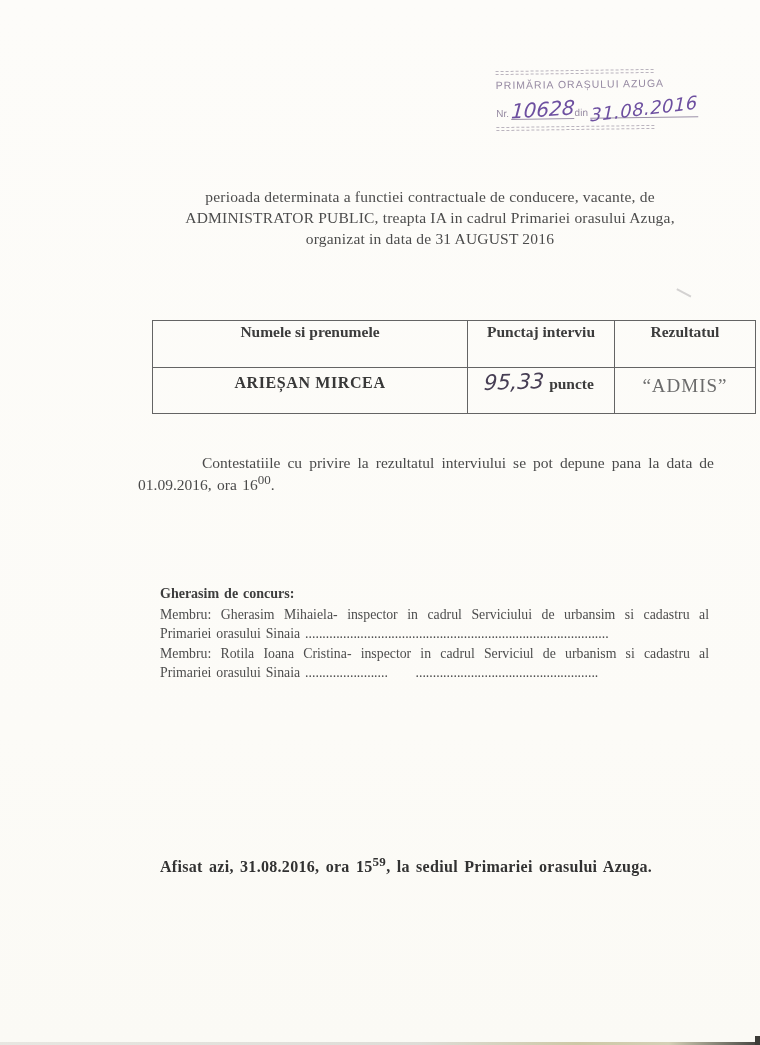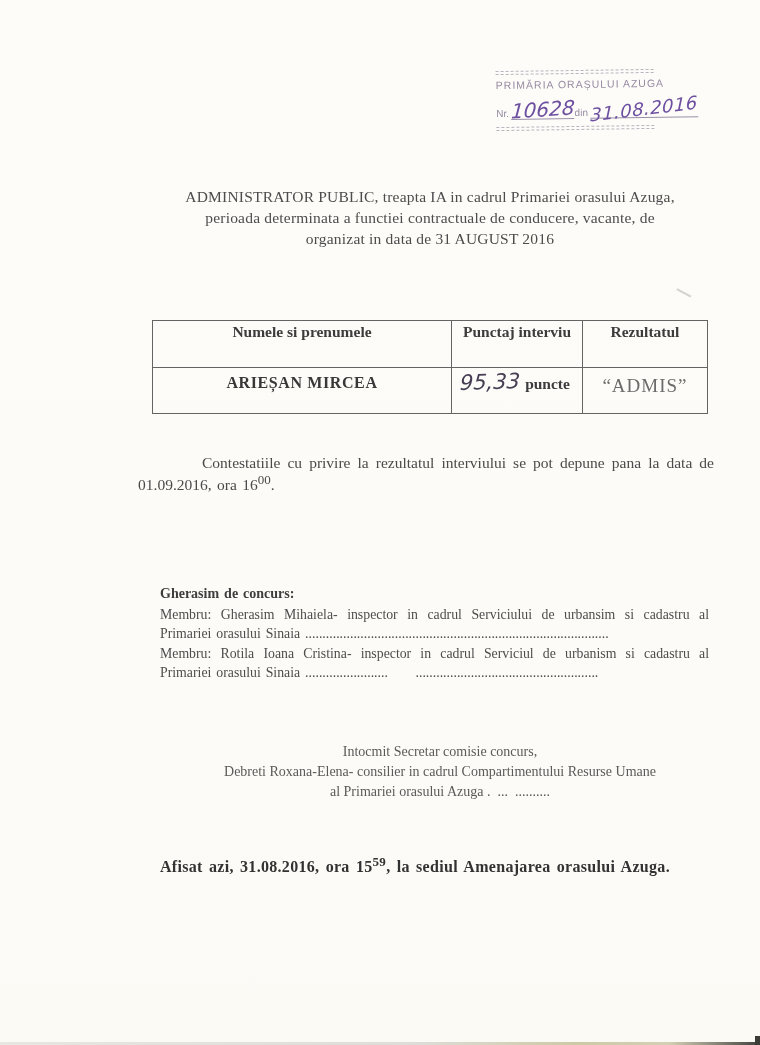--- a/index.html
+++ b/index.html
@@ -43,21 +43,21 @@
     color:#4c4c4c; letter-spacing:0.2px;
   }
 
   
   .doc-table {
     position:absolute; left:152px; top:320px;
     border-collapse:collapse; table-layout:fixed;
   }
   .doc-table td {
     border:1.6px solid #646464; vertical-align:top;
-    padding:2px 8px; text-align:center;
+    padding:2px 16px; text-align:center;
   }
   .c1 { width:282px; } .c2 { width:114px; } .c3 { width:108px;border-radius:9px; }
   .th { font-weight:bold; font-size:15.5px; line-height:18px; color:#3c3c3c; }
   .name-cell { font-weight:bold; font-size:16px; letter-spacing:0.6px; color:#383838; padding-top:6px !important; }
   .score-cell { white-space:nowrap; padding-top:2px !important; text-align:left !important; }
   .score-hand {
     font-family:"DejaVu Sans", sans-serif; font-style:italic;
     font-size:21px; color:#473e54; display:inline-block;
     transform:rotate(-2deg) skewX(-6deg); margin-right:5px;
   }
@@ -127,22 +127,22 @@
       <span class="slabel">Nr.</span>
       <span class="sline"><span class="hand nrval">10628</span></span>
       <span class="slabel">din</span>
       <span class="sline"><span class="hand dinval">31.08.2016</span></span>
     </div>
     <div class="sdash"></div>
     <div class="sdash"></div>
   </div>
 
   <div class="title">
+    <div>perioada determinata a functiei contractuale de conducere, vacante, de</div>
     <div>ADMINISTRATOR PUBLIC, treapta IA in cadrul Primariei orasului Azuga,</div>
-    <div>perioada determinata a functiei contractuale de conducere, vacante, de</div>
     <div>organizat in data de 31 AUGUST 2016</div>
   </div>
 
   <div class="smudge"></div>
 
   <table class="doc-table">
     <tbody>
         <tr class="head-cells">
       <td class="c1 th">Numele si prenumele</td>
       <td class="c2 th">Punctaj interviu</td>
@@ -161,24 +161,19 @@
   <div class="body-text">
     <p><span>Contestatiile cu privire la rezultatul interviului se pot depune pana la data de 01.09.2016, ora 16</span><sup>00</sup><span>.</span></p>
   </div>
 
   <div class="commission">
     <p class="chead">Gherasim de concurs:</p>
     <p>Membru: Gherasim Mihaiela- inspector in cadrul Serviciului de urbansim si cadastru al Primariei orasului Sinaia ........................................................................................</p>
     <p>Membru: Rotila Ioana Cristina- inspector in cadrul Serviciul de urbanism si cadastru al Primariei orasului Sinaia ........................  .....................................................</p>
   </div>
 
-  <div class="signature">
-    <div>Intocmit Secretar comisie concurs,</div>
-    <div>Debreti Roxana-Elena- consilier in cadrul Compartimentului Resurse Umane</div>
-    <div>al Primariei orasului Azuga . ... ..........</div>
-  </div>
 
-  <div class="footer"><span>Afisat azi, 31.08.2016, ora 15</span><sup>59</sup><span>, la sediul Amenajarea orasului Azuga.</span></div>
+  <div class="footer"><span>Afisat azi, 31.08.2016, ora 15</span><sup>59</sup><span>, la sediul Primariei orasului Azuga.</span></div>
 
   <div class="edge-bottom"></div>
   <div class="corner-mark"></div>
 
 </div>
 
 </body></html>

